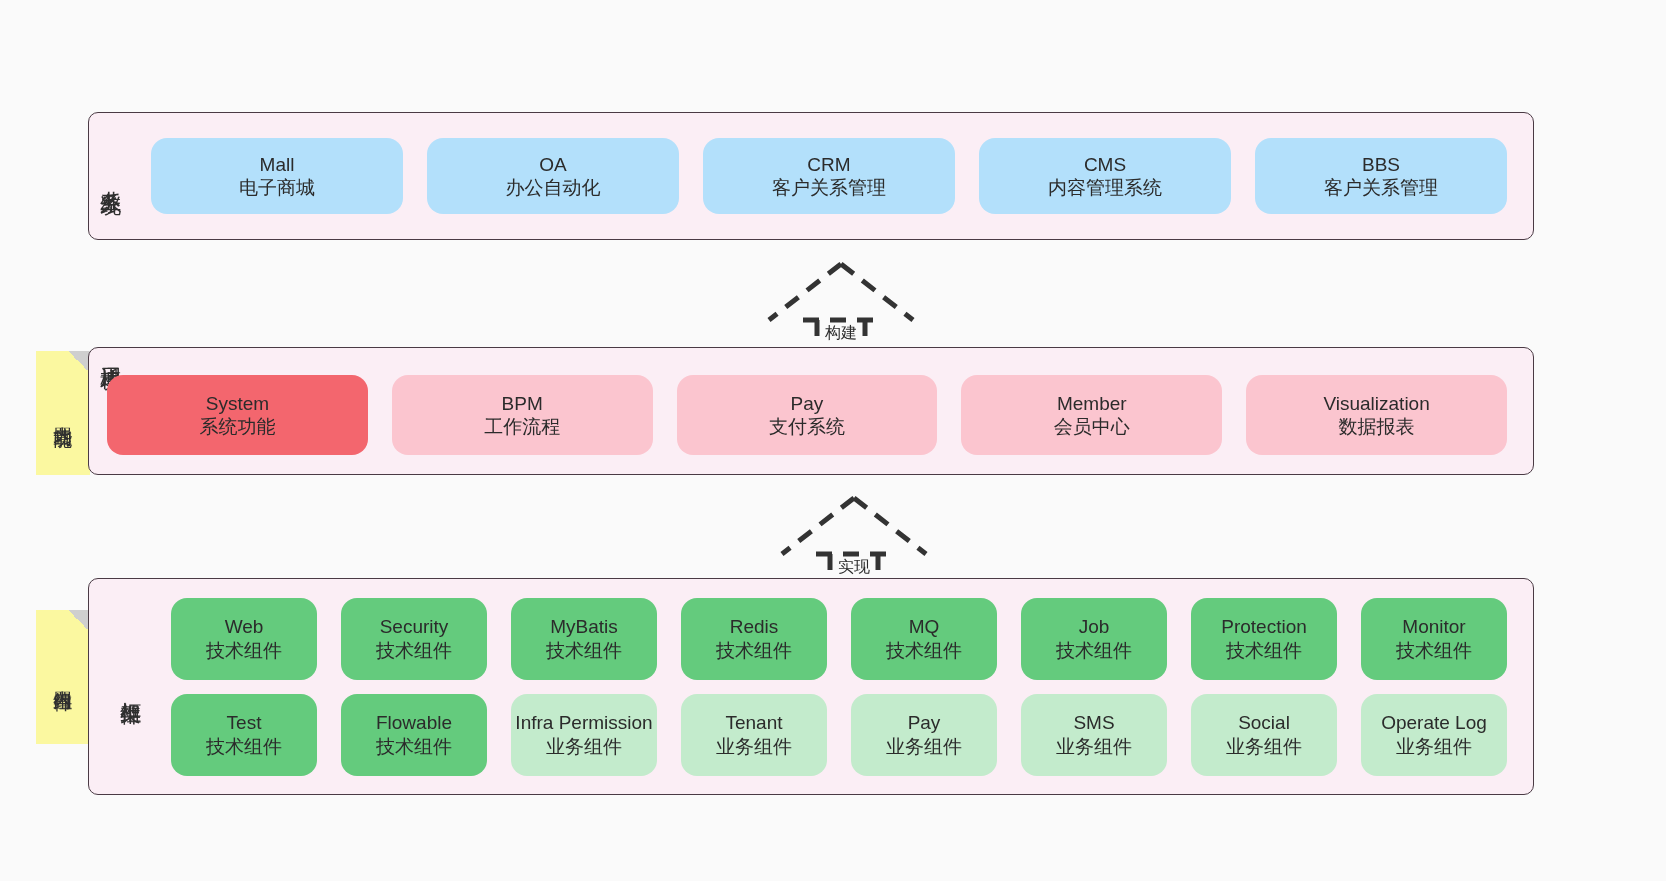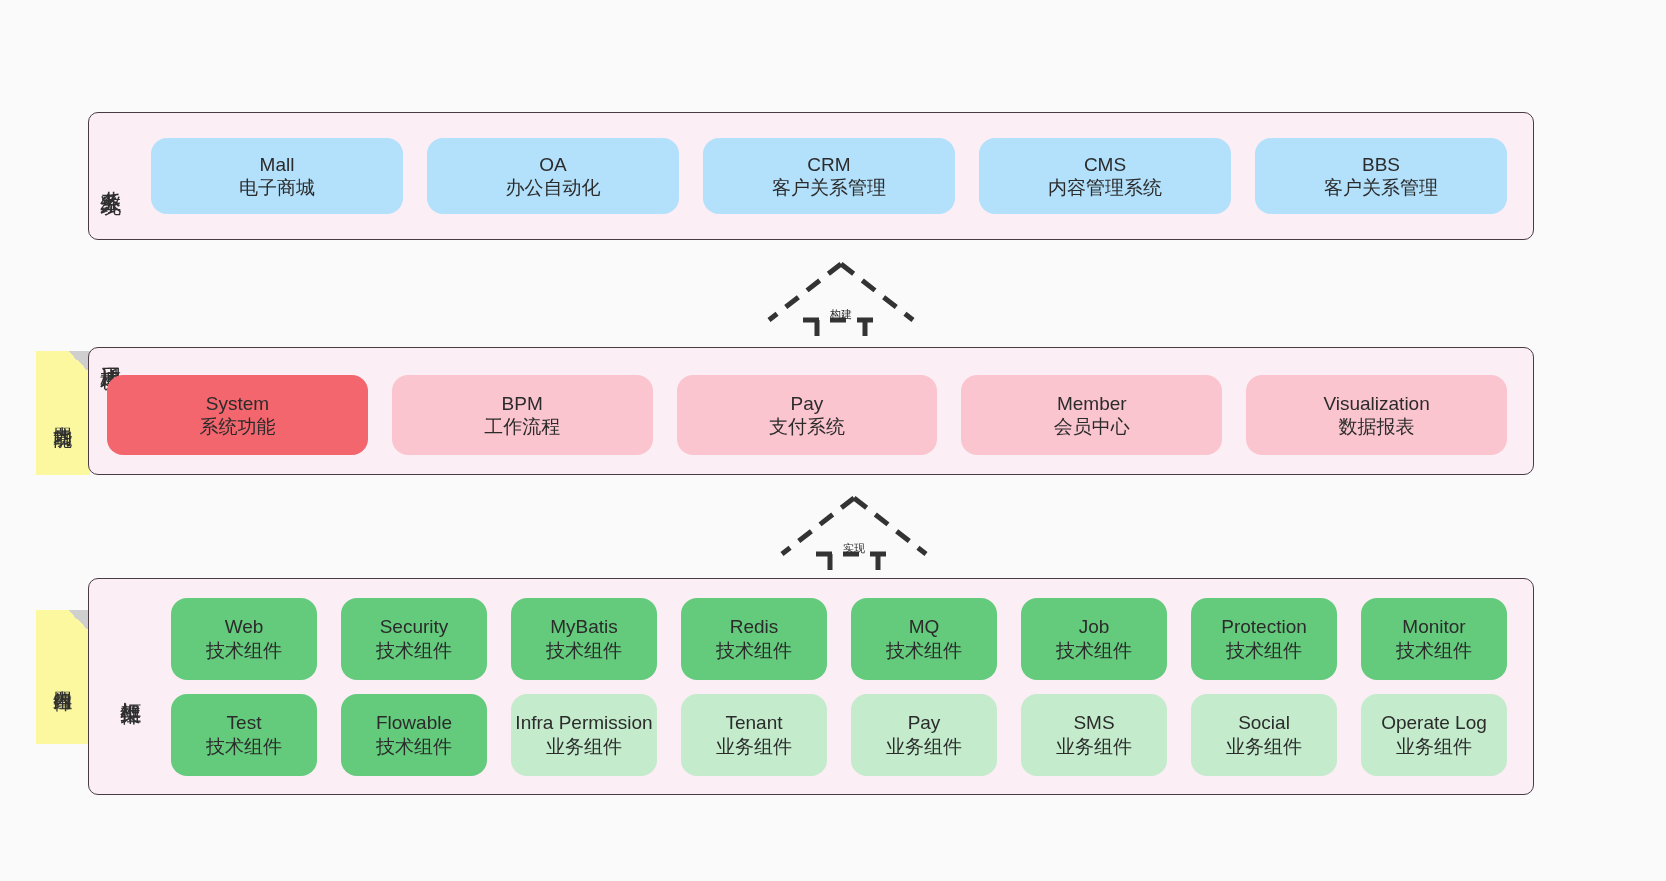--- a/index.html
+++ b/index.html
@@ -132,22 +132,22 @@
   .arrow {
     position: absolute;
     width: 176px;
     height: 92px;
   }
   .arrow svg { display: block; overflow: visible; }
   .arrow-label {
     position: absolute;
     left: 50%;
     transform: translateX(-50%);
-    bottom: 28px;
-    font-size: 11px;
+    bottom: 6px;
+    font-size: 16px;
     color: #2b2b2b;
     background: transparent;
     padding: 0 2px;
     white-space: nowrap;
     user-select: none;
   }
   #arrow-build   { left: 753px; top: 258px; }
   #arrow-realize { left: 766px; top: 492px; }
 </style>
 </head>

